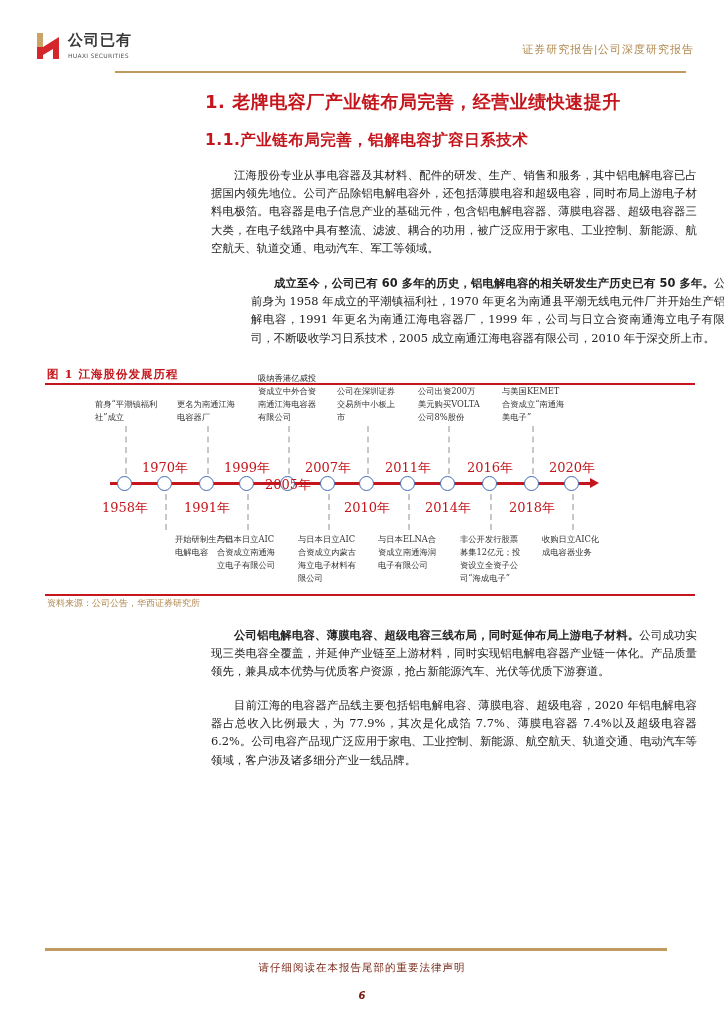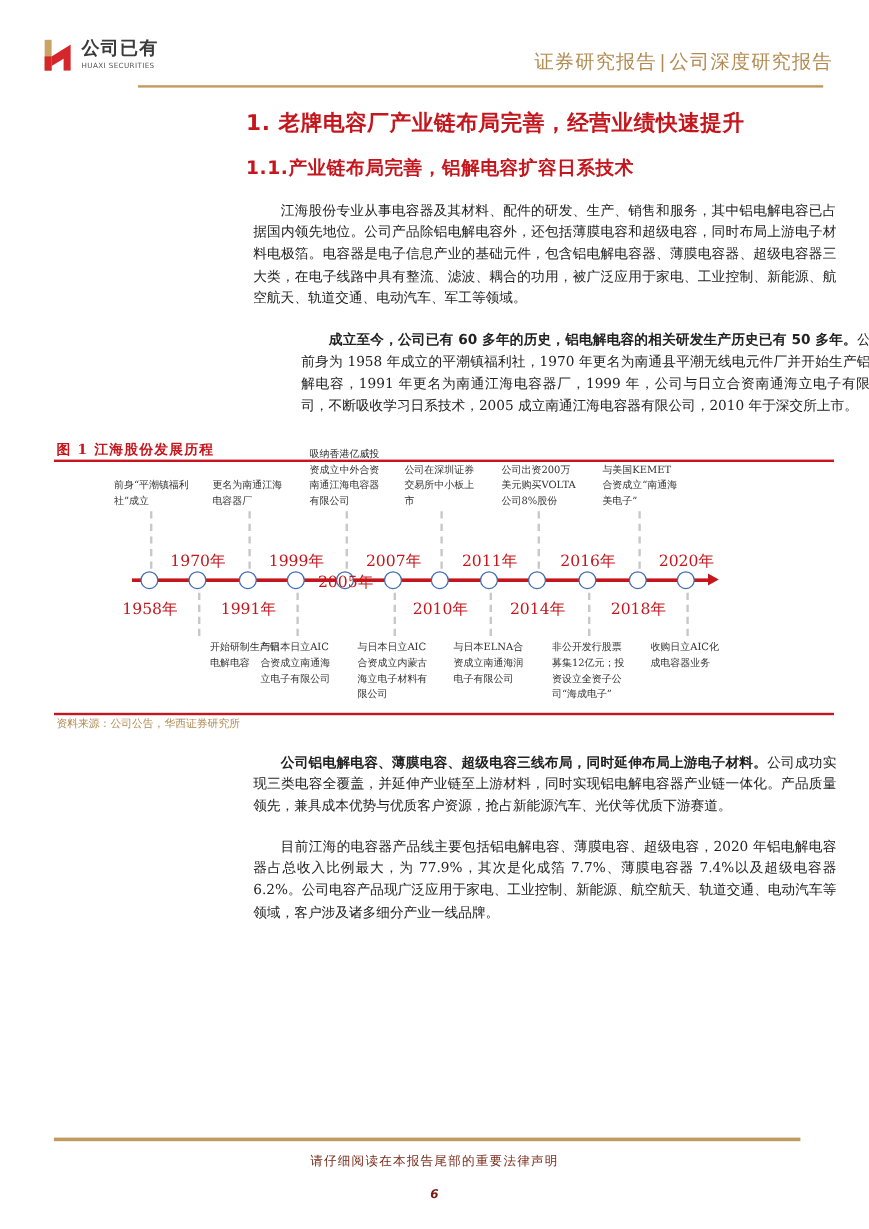--- a/index.html
+++ b/index.html
@@ -2,21 +2,21 @@
 <html><head>
 <meta charset="utf-8">
 <style>
   html, body { margin:0; padding:0; background:#ffffff; }
   body { width:724px; height:1024px; position:relative; overflow:hidden;
          font-family:"DejaVu Sans","Liberation Sans",sans-serif; color:#222; }
   .abs { position:absolute; }
   .logo-mark { left:37px; top:33px; width:22px; height:26px; }
   .logo-cn { left:68px; top:31px; font-family:"DejaVu Serif",serif; font-size:15px; font-weight:bold; color:#3a3a3a; letter-spacing:1px; }
   .logo-en { left:68px; top:52px; font-size:6px; color:#555; letter-spacing:0.3px; }
-  .header-right { right:30px; top:42px; font-family:Liberation Mono, monospace; font-size:16px; color:#b28a52; letter-spacing:1px; }
+  .header-right { right:30px; top:42px; font-family:Liberation Sans, sans-serif; font-size:11px; color:#b28a52; letter-spacing:1px; }
   .header-line { left:115px; top:71px; width:571px; height:2px; background:#c09a5e; }
   .h1 { left:205px; top:90px; font-size:18px; font-weight:bold; color:#c4161c; letter-spacing:0.5px; }
   .h2 { left:205px; top:130px; font-size:15.5px; font-weight:bold; color:#c4161c; letter-spacing:0.5px; }
   .para { left:211px; width:486px; font-family:"DejaVu Serif",serif; font-size:11.4px; line-height:18.2px; color:#222; text-align:justify; }
   .para p { margin:0; text-indent:23px; }
   .para b { font-family:"DejaVu Sans",sans-serif; }
   .fig-title { left:47px; top:367px; font-size:11.5px; color:#c4161c; font-family:"DejaVu Serif",serif; letter-spacing:1px;font-weight:bold; }
   .fig-rule { left:45px; top:383px; width:650px; height:2px; background:#c4161c; }
   .fig-bottom-rule { left:45px; top:594px; width:650px; height:2px; background:#c4161c; }
   .fig-source { left:47px; top:597px; font-size:9px; color:#b28a52; font-family:"DejaVu Serif",serif; }

